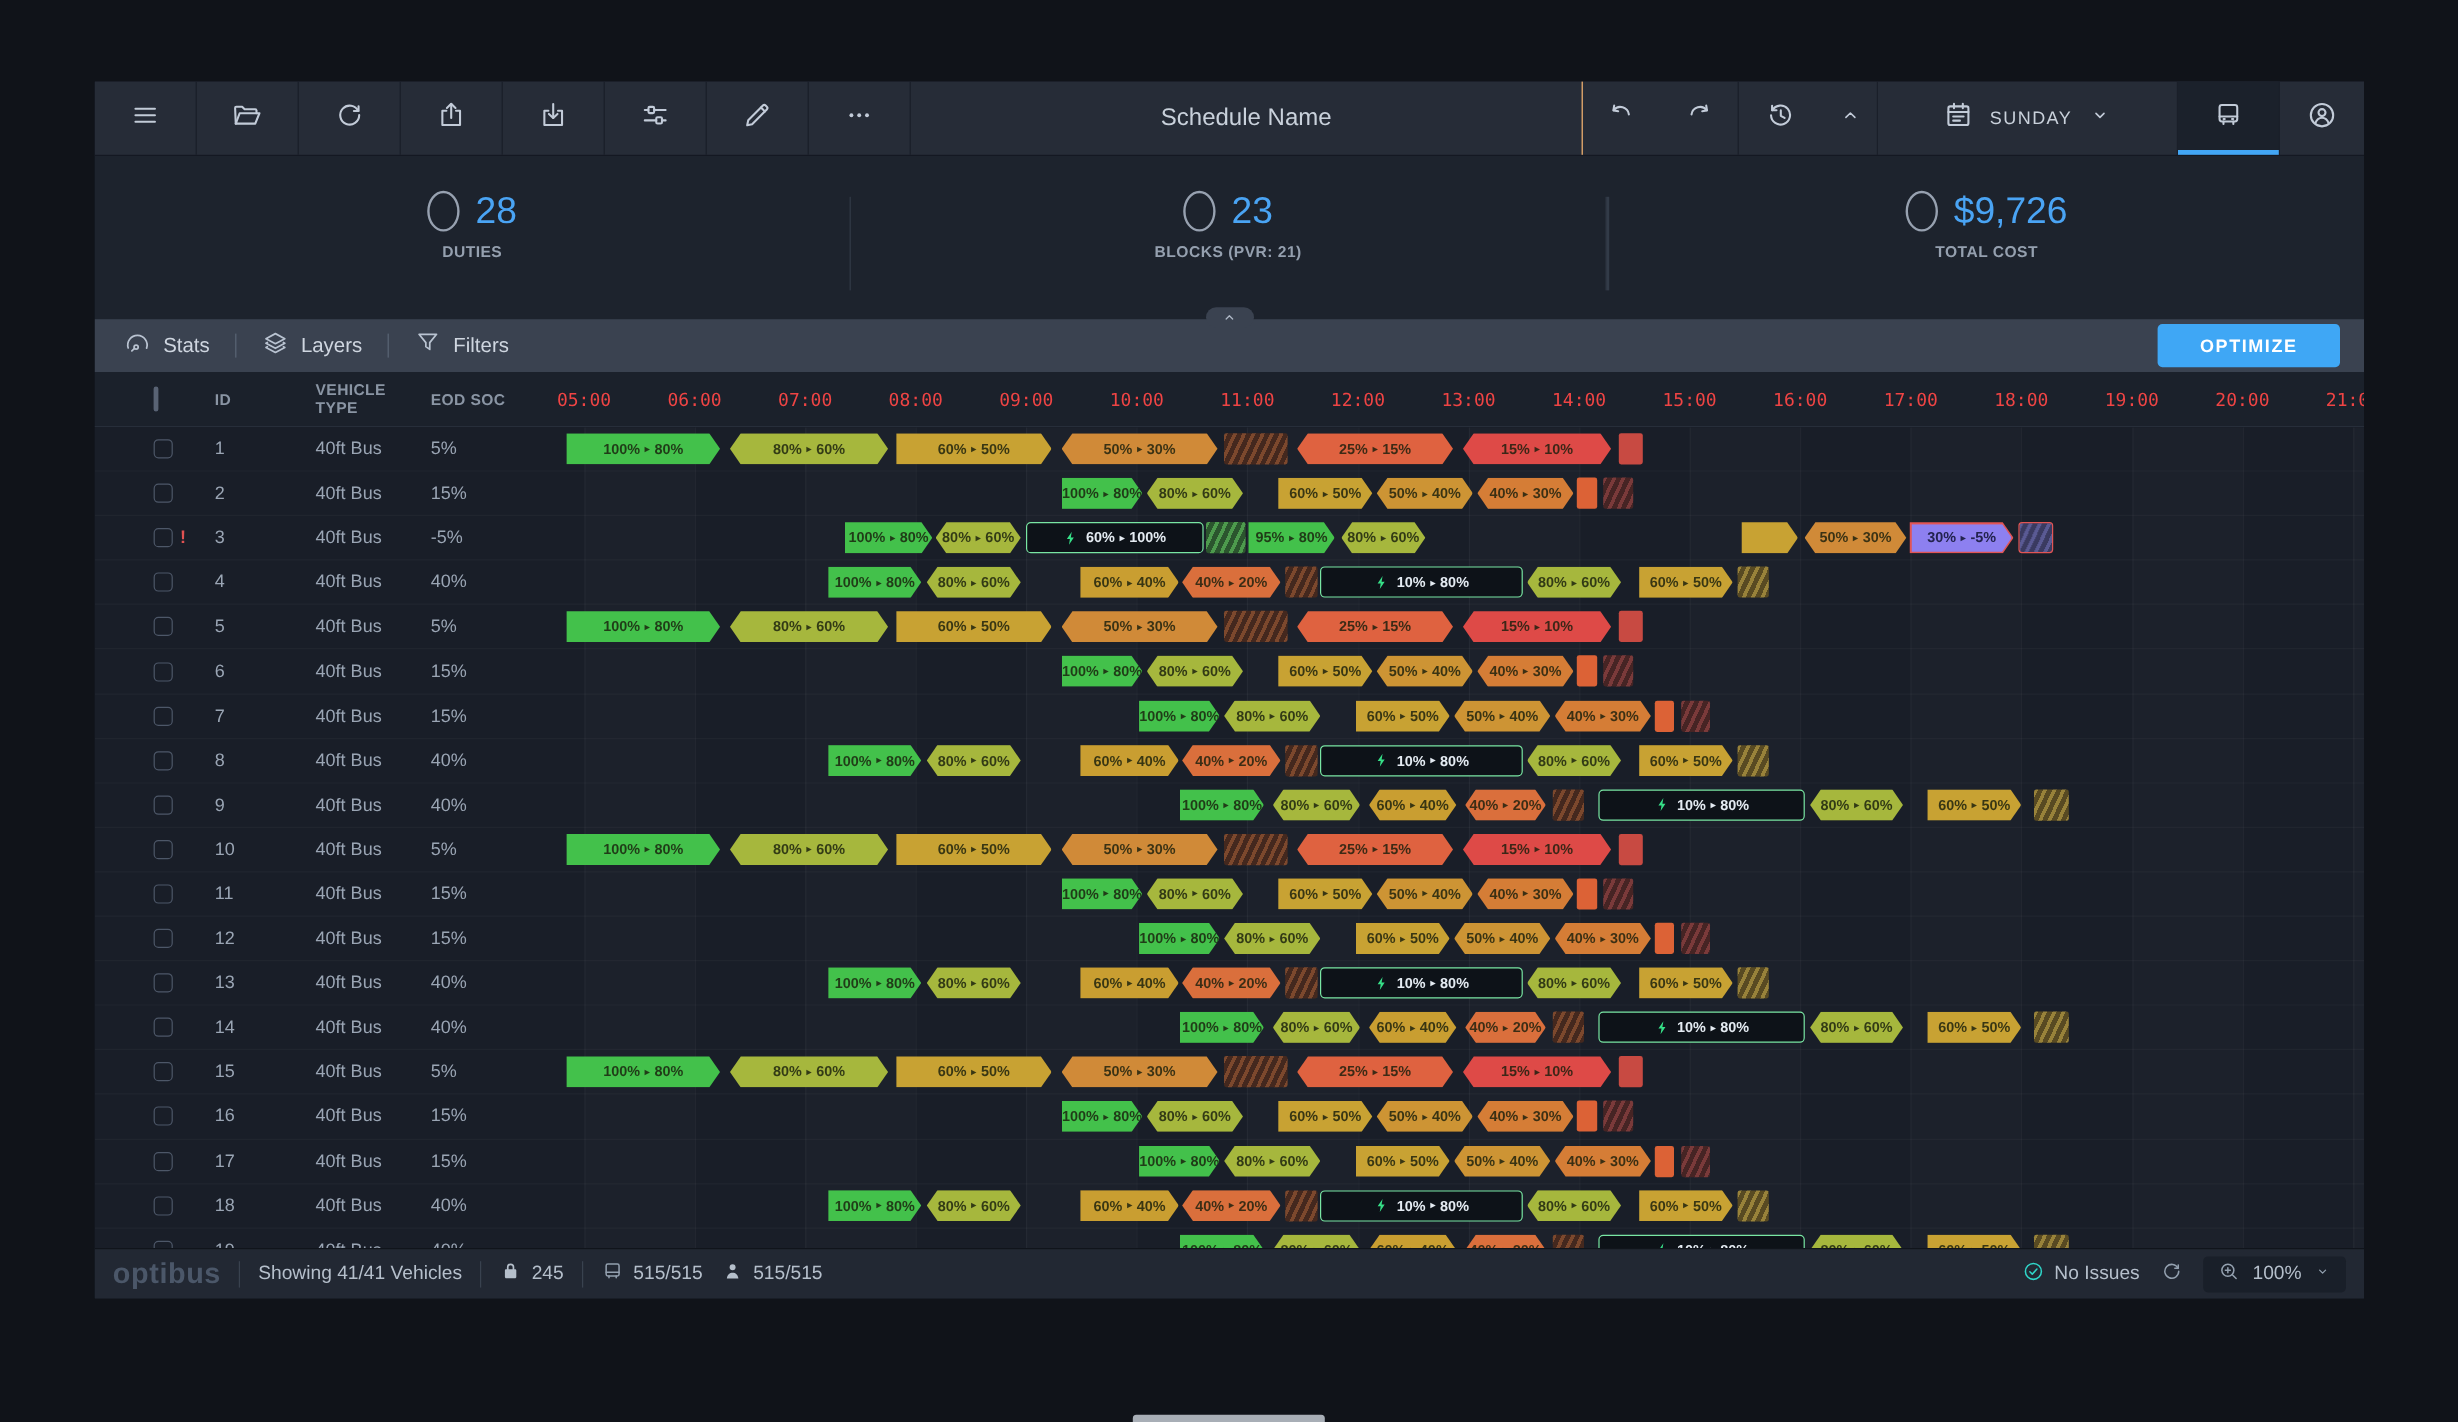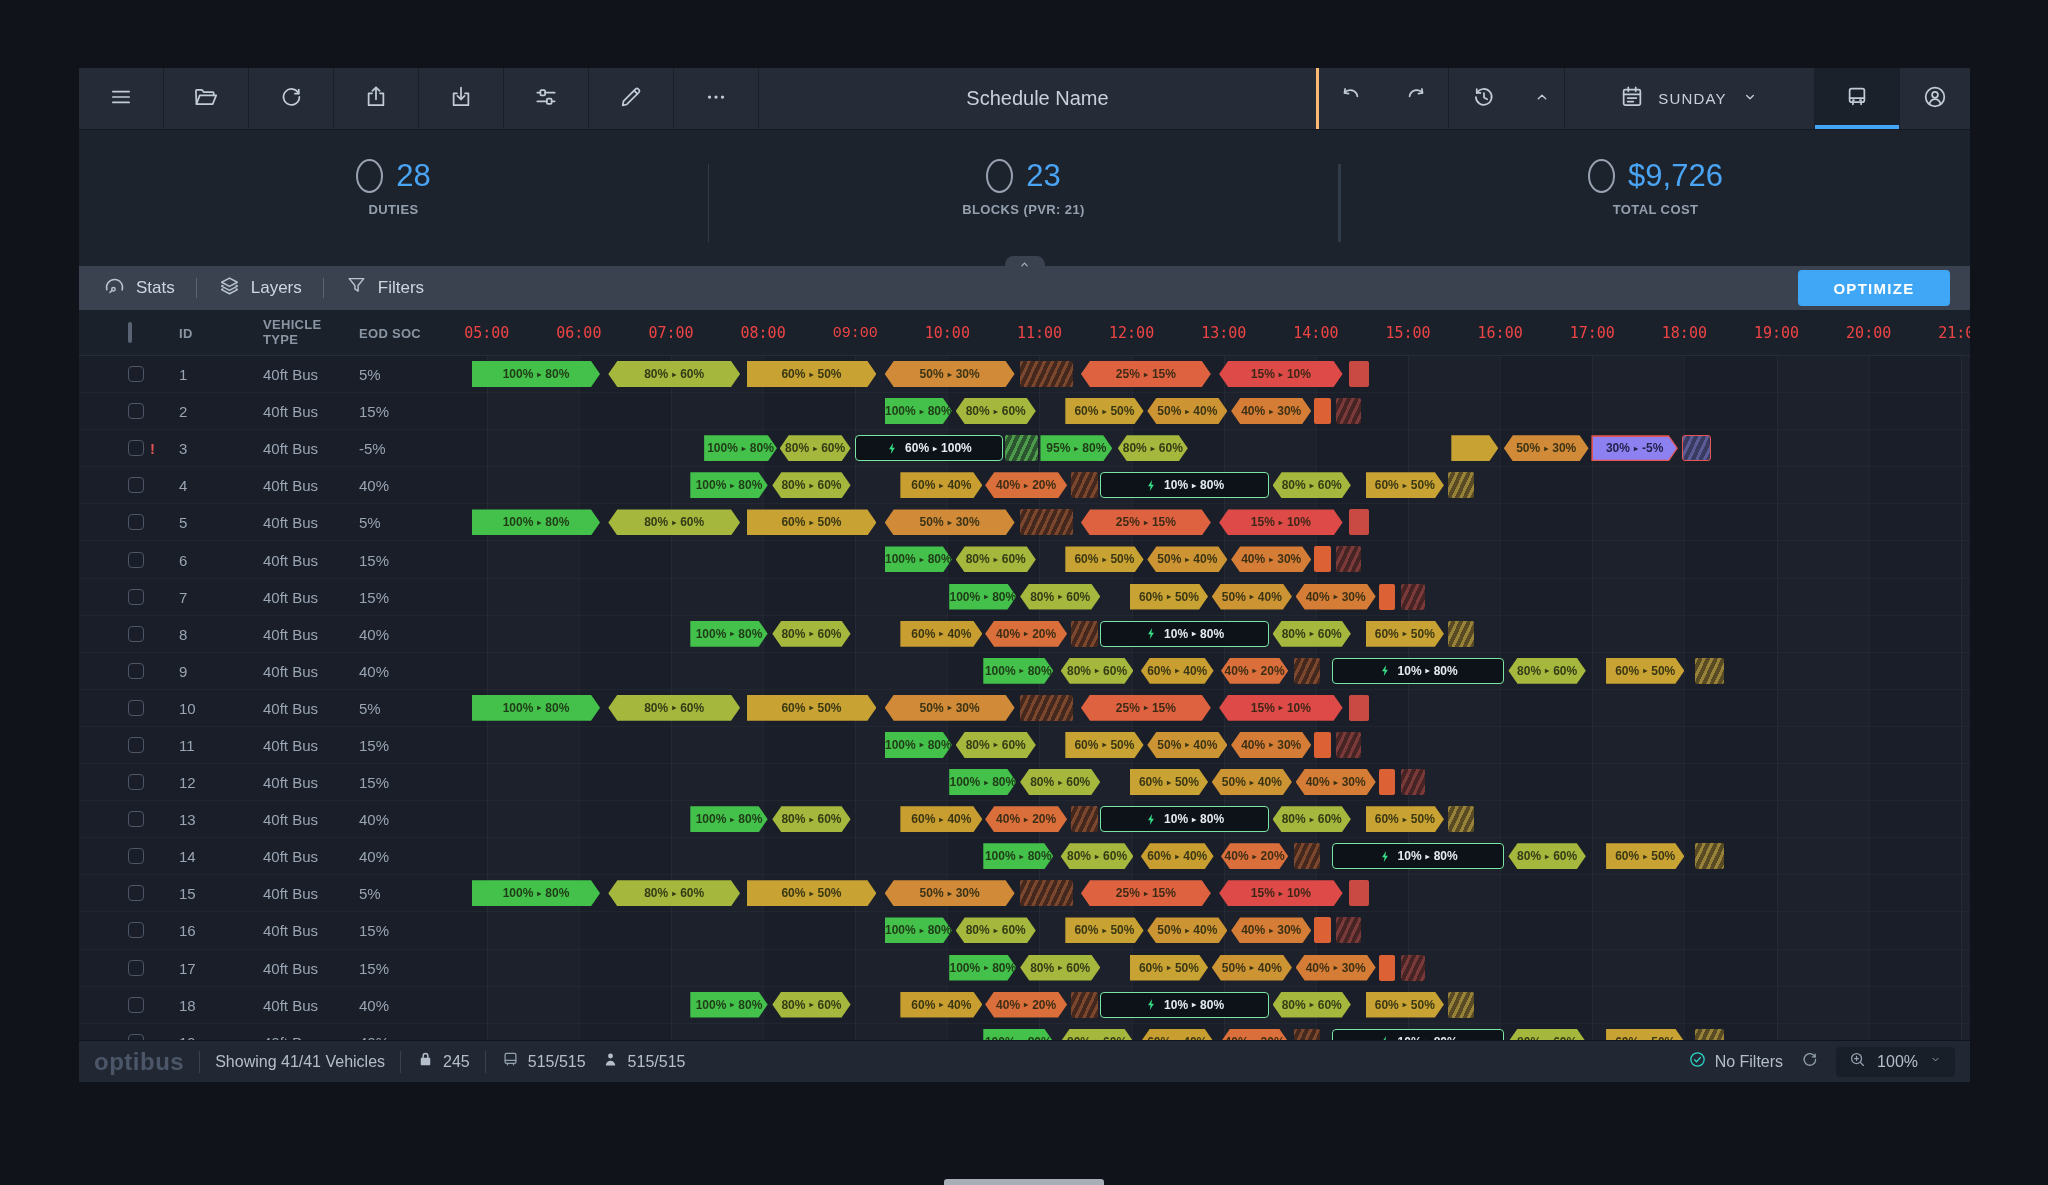--- a/index.html
+++ b/index.html
@@ -4,21 +4,21 @@
 <style>
   * { margin:0; padding:0; box-sizing:border-box; }
   body { background:#0d1015; font-family:"Liberation Sans", sans-serif; }
   .screen { position:relative; width:2048px; height:1185px; background:#101319; overflow:hidden; }
   .window { position:absolute; left:79px; top:68px; width:1891px; height:1014px; background:#1c222c; display:flex; flex-direction:column; }
 
   
   .toolbar { height:62px; flex:none; display:flex; background:#262c37; border-bottom:1px solid #141822; }
   .tcell { width:85px; flex:none; display:flex; align-items:center; justify-content:center; color:#c2cbd8; border-right:1px solid #1a1f29; cursor:pointer; }
   .tcell svg, .rt svg { width:26px; height:26px; stroke:currentColor; fill:none; stroke-width:1.6; stroke-linecap:round; stroke-linejoin:round; }
-  .title-cell { flex:1; display:flex; align-items:center; justify-content:center; border-right:3px solid #fdba74; }
+  .title-cell { flex:1; display:flex; align-items:center; justify-content:center; border-right:1px solid #fdba74; }
   .title { font-size:20px; color:#c9d1db; }
   .rt { display:flex; align-items:center; justify-content:center; color:#c2cbd8; cursor:pointer; }
   .undo-cell { width:64px; } .redo-cell { width:66px; border-right:1px solid #1a1f29; }
   .hist-cell { width:70px; } .caret-cell { width:46px; border-right:1px solid #1a1f29; }
   .caret-cell svg { width:20px; height:20px; }
   .day-cell { width:250px; border-right:1px solid #1a1f29; gap:13px; }
   .day-label { font-size:15px; letter-spacing:1.2px; color:#c9d1db; }
   .day-cell .chev svg { width:20px; height:20px; }
   .bus-tab { width:85px; position:relative; background:#1b212b; border-right:1px solid #1a1f29; }
   .bus-tab::after { content:''; position:absolute; left:0; right:0; bottom:0; height:4px; background:#42a6f5; }
@@ -282,21 +282,21 @@
         <span class="hcb"><span class="checkbox"></span></span>
         <span class="col-h" style="left:100px">ID</span>
         <span class="col-h" style="left:184px;width:72px;line-height:1.2;white-space:normal">VEHICLE TYPE</span>
         <span class="col-h" style="left:280px">EOD SOC</span>
       </div>
       <div class="gh-chart">
           <div class="time-label" style="left: 1.769%;">05:00</div>
           <div class="time-label" style="left: 7.871%;">06:00</div>
           <div class="time-label" style="left: 13.972%;">07:00</div>
           <div class="time-label" style="left: 20.073%;">08:00</div>
-          <div class="time-label" style="left: 26.174%; font-family: Liberation Mono, monospace;">09:00</div>
+          <div class="time-label" style="left: 26.174%;">09:00</div>
           <div class="time-label" style="left: 32.276%;">10:00</div>
           <div class="time-label" style="left: 38.377%;">11:00</div>
           <div class="time-label" style="left: 44.478%;">12:00</div>
           <div class="time-label" style="left: 50.58%;">13:00</div>
           <div class="time-label" style="left: 56.681%; text-align: center;">14:00</div>
           <div class="time-label" style="left: 62.782%;">15:00</div>
           <div class="time-label" style="left: 68.883%;">16:00</div>
           <div class="time-label" style="left: 74.985%;">17:00</div>
           <div class="time-label" style="left: 81.086%;">18:00</div>
           <div class="time-label" style="left: 87.187%;">19:00</div>
@@ -1186,21 +1186,21 @@
               <path d="M5.9 19.6c.5-4.1 3-6.1 6.1-6.1s5.6 2 6.1 6.1H5.9z" fill="currentColor" stroke="none"></path>
             </svg></span>
         <span>515/515</span>
       </span>
       <span class="fright">
         <span class="fitem check-ic">
           <span><svg viewBox="0 0 24 24">
                 <circle cx="12" cy="12" r="8.4"></circle>
                 <path d="m8.3 12.4 2.5 2.5 4.9-5.4"></path>
               </svg></span>
-          <span>No Filters</span>
+          <span>No Issues</span>
         </span>
         <span><svg viewBox="0 0 24 24">
               <path d="M19.2 5.2v3.6h-3.6"></path>
               <path d="M19 8.8a7.3 7.3 0 1 0 .7 3.1"></path>
             </svg></span>
         <span class="zoom-pill">
           <span><svg viewBox="0 0 24 24">
                 <circle cx="10.8" cy="10.8" r="6.3"></circle>
                 <path d="M10.8 8.2v5.2M8.2 10.8h5.2"></path>
                 <path d="m15.5 15.5 4 4"></path>

